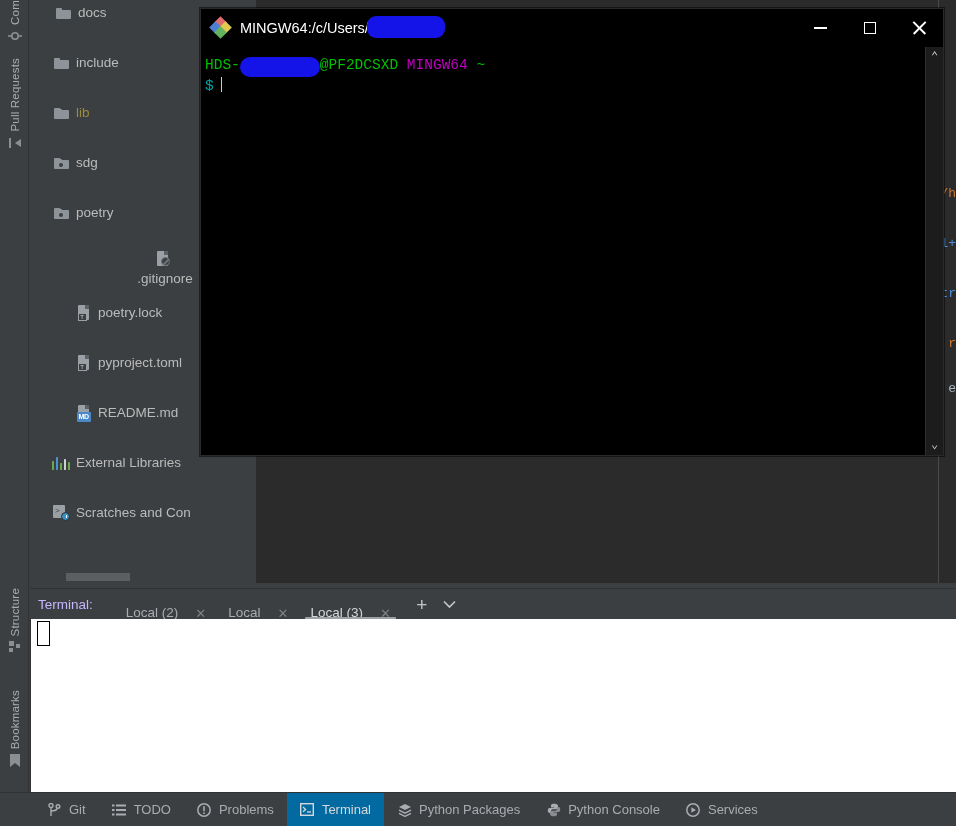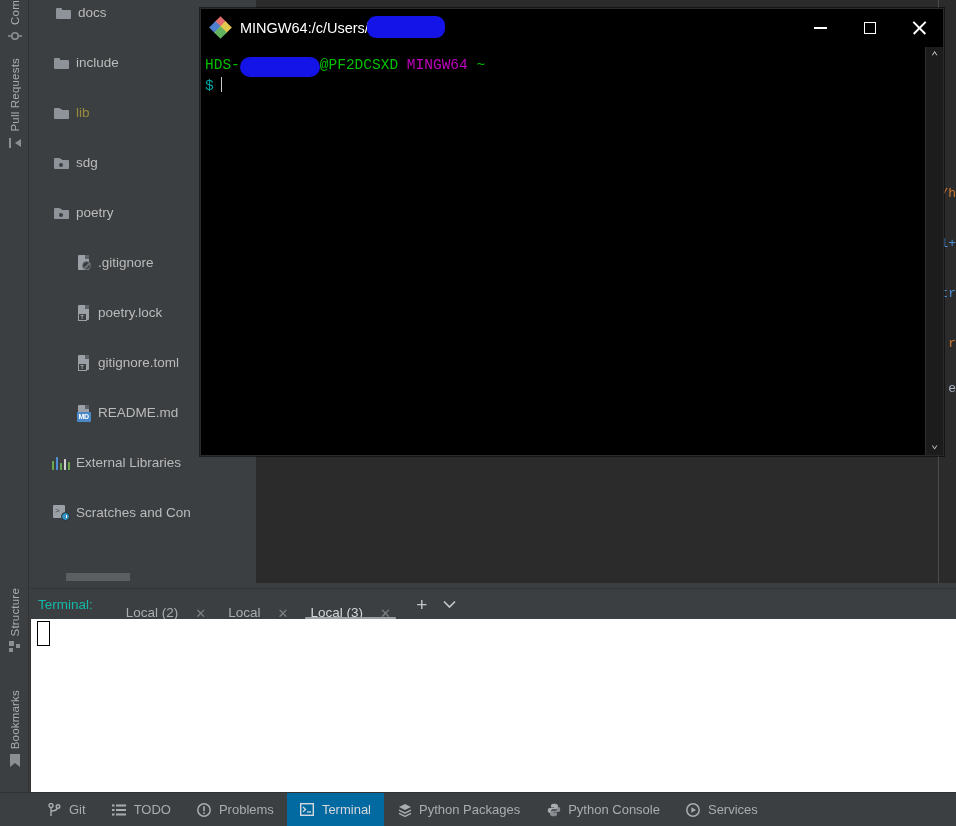--- a/index.html
+++ b/index.html
@@ -205,21 +205,21 @@
   }
   .mingw-scroll .arrow { color:#cfcfcf; font-size:12px; line-height:12px; }
 
   
   .term-tabs {
     position:absolute; left:30px; top:588px; width:926px; height:31px;
     background:#3c3f41; display:flex; align-items:center; padding-left:8px;
     border-top:1px solid #323232;
   }
   .term-label {
-    color:#14b8a6; font-size:13.5px; margin-right:22px; white-space:nowrap;
+    color:#c4b5fd; font-size:13.5px; margin-right:22px; white-space:nowrap;
   }
   .ttab {
     position:relative; height:31px; display:flex; align-items:flex-end;
     padding:0 11px; color:#a9acb0; font-size:13.5px; white-space:nowrap;gap:8px;
   }
   .ttab.active { color:#d5d8da; }
   .ttab .tclose {
     margin-left:9px; font-size:13px; color:#7c8084; line-height:12px;
   }
   .ttab .under {
@@ -364,21 +364,21 @@
           </svg>
       </span>
       <span class="tw-icon">
         <span class="folder src">
             <span class="dot"></span>
           </span>
       </span>
       <span class="tlabel">poetry</span>
     </div>
 
-    <div class="tree-row" style="top:125px; padding-left:44px;">
+    <div class="tree-row" style="top:125px; padding-left:44px;flex-direction:column;">
       <span class="tw-icon">
         <span class="fileglyph">
             <span class="page"></span>
             <span class="fold"></span>
             <span class="slash"></span>
           </span>
       </span>
       <span class="tlabel">.gitignore</span>
     </div>
 
@@ -394,21 +394,21 @@
     </div>
 
     <div class="tree-row" style="top:175px; padding-left:44px;">
       <span class="tw-icon">
         <span class="fileglyph">
             <span class="page"></span>
             <span class="fold"></span>
             <span class="tbadge">T</span>
           </span>
       </span>
-      <span class="tlabel">gitignore.toml</span>
+      <span class="tlabel">pyproject.toml</span>
     </div>
 
     <div class="tree-row" style="top:200px; padding-left:44px;">
       <span class="tw-icon">
         <span class="fileglyph">
             <span class="page"></span>
             <span class="fold"></span>
             <span class="mdbadge">MD</span>
           </span>
       </span>

